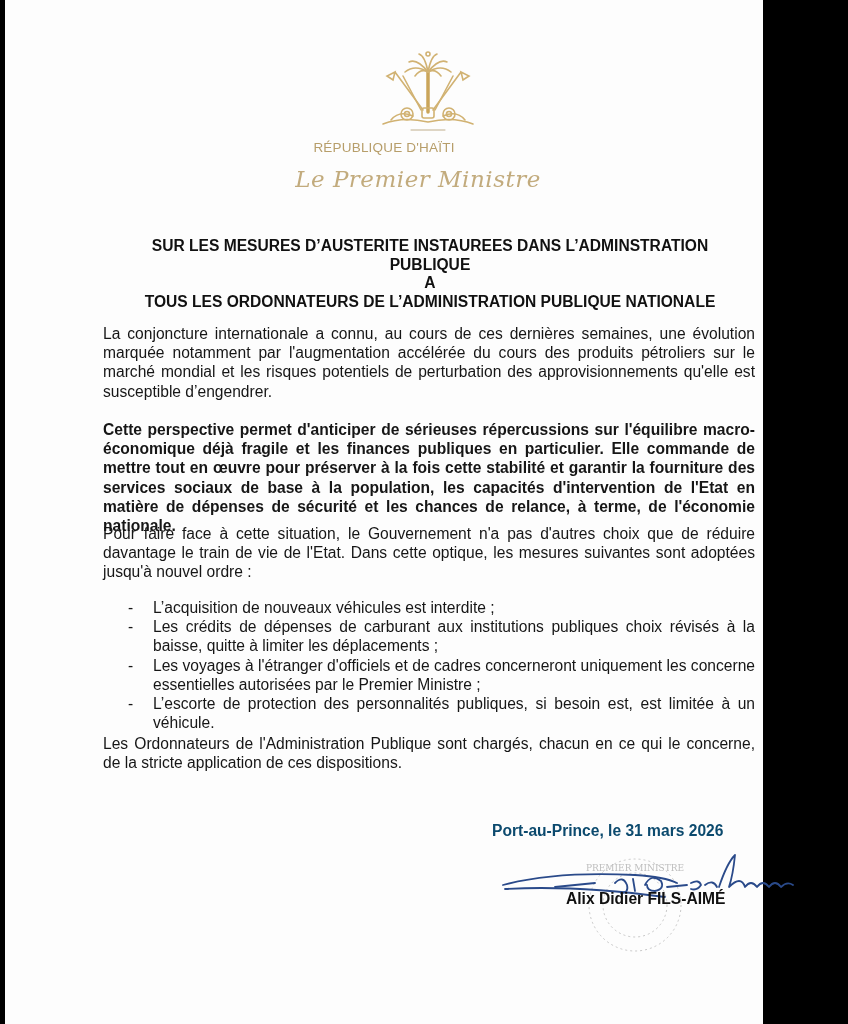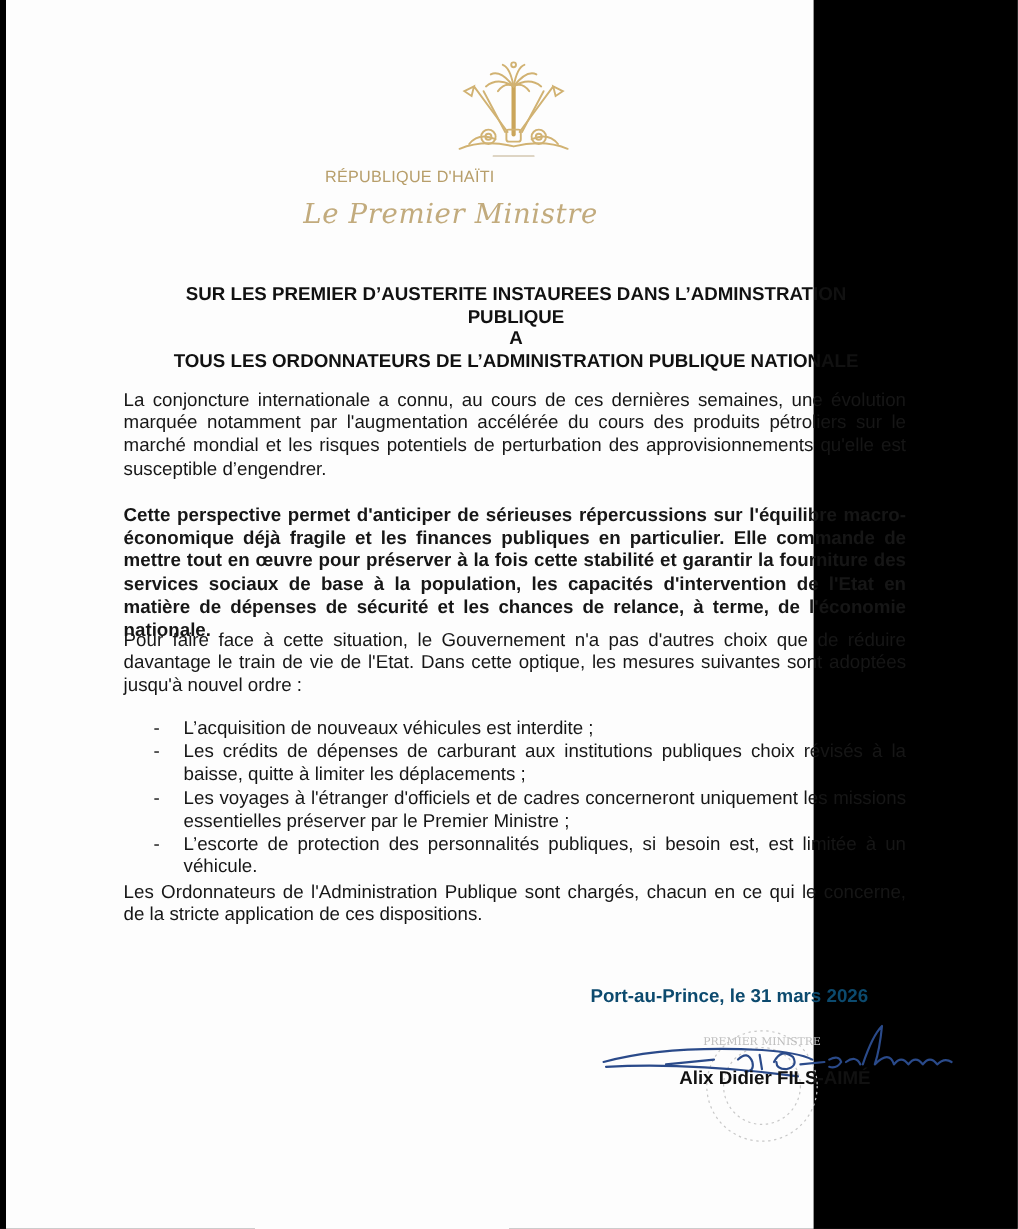--- a/index.html
+++ b/index.html
@@ -10,21 +10,21 @@
     body {
       width: 848px;
       height: 1024px;
       position: relative;
       overflow: hidden;
     }
     .page {
       position: absolute;
       left: 5px;
       top: 0;
-      width: 673px;
+      width: 758px;
       height: 1024px;
       background: #fdfdfd;
       color: #161616;
       font-family: "Liberation Sans", sans-serif;
     }
     .emblem {
       position: absolute;
       left: 368px;
       top: 50px;
       width: 110px;
@@ -179,42 +179,42 @@
       <path d="M18 70 Q26 60 40 66"></path>
       <path d="M92 70 Q84 60 70 66"></path>
       <path d="M38 80 L72 80" stroke-width="1" stroke="#bfae8c"></path>
     </g>
   </svg>
 
   <div class="republic">RÉPUBLIQUE D'HAÏTI</div>
   <div class="minister">Le Premier Ministre</div>
 
   <div class="subject">
-    <div>SUR LES PREMIER D’AUSTERITE INSTAUREES DANS L’ADMINSTRATION</div>
+    <div>SUR LES MESURES D’AUSTERITE INSTAUREES DANS L’ADMINSTRATION</div>
     <div>PUBLIQUE</div>
     <div>A</div>
     <div>TOUS LES ORDONNATEURS DE L’ADMINISTRATION PUBLIQUE NATIONALE</div>
   </div>
 
   <p class="body-text p1" style="margin:0">La conjoncture internationale a connu, au cours de ces dernières semaines, une évolution marquée notamment par l'augmentation accélérée du cours des produits pétroliers sur le marché mondial et les risques potentiels de perturbation des approvisionnements qu'elle est susceptible d’engendrer.</p>
   <p class="body-text p2" style="margin:0">Cette perspective permet d'anticiper de sérieuses répercussions sur l'équilibre macro-économique déjà fragile et les finances publiques en particulier. Elle commande de mettre tout en œuvre pour préserver à la fois cette stabilité et garantir la fourniture des services sociaux de base à la population, les capacités d'intervention de l'Etat en matière de dépenses de sécurité et les chances de relance, à terme, de l'économie nationale.</p>
   <p class="body-text p3" style="margin:0">Pour faire face à cette situation, le Gouvernement n'a pas d'autres choix que de réduire davantage le train de vie de l'Etat. Dans cette optique, les mesures suivantes sont adoptées jusqu'à nouvel ordre :</p>
 
   <ul class="measures">
     <li>
       <span class="dash">-</span>
       <span>L’acquisition de nouveaux véhicules est interdite ;</span>
     </li>
     <li>
       <span class="dash">-</span>
       <span>Les crédits de dépenses de carburant aux institutions publiques choix révisés à la baisse, quitte à limiter les déplacements ;</span>
     </li>
     <li>
       <span class="dash">-</span>
-      <span>Les voyages à l'étranger d'officiels et de cadres concerneront uniquement les missions essentielles préserver par le Premier Ministre ;</span>
+      <span>Les voyages à l'étranger d'officiels et de cadres concerneront uniquement les concerne essentielles autorisées par le Premier Ministre ;</span>
     </li>
     <li>
       <span class="dash">-</span>
       <span>L’escorte de protection des personnalités publiques, si besoin est, est limitée à un véhicule.</span>
     </li>
   </ul>
 
   <p class="body-text p5" style="margin:0">Les Ordonnateurs de l'Administration Publique sont chargés, chacun en ce qui le concerne, de la stricte application de ces dispositions.</p>
 
   <div class="place-date">Port-au-Prince, le 31 mars 2026</div>

